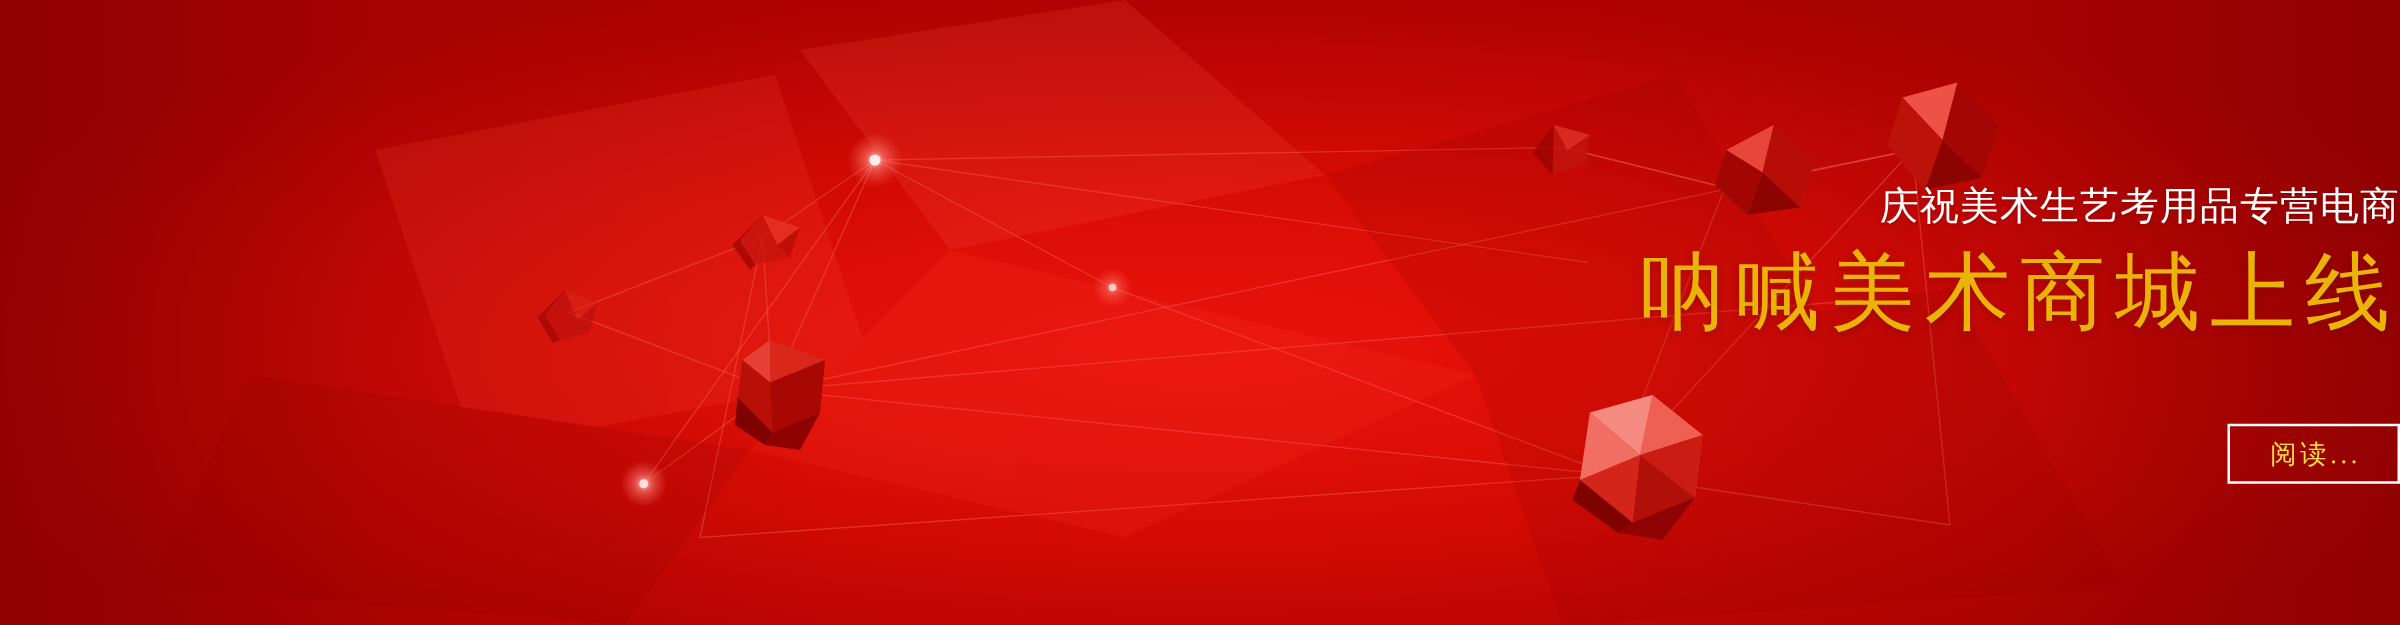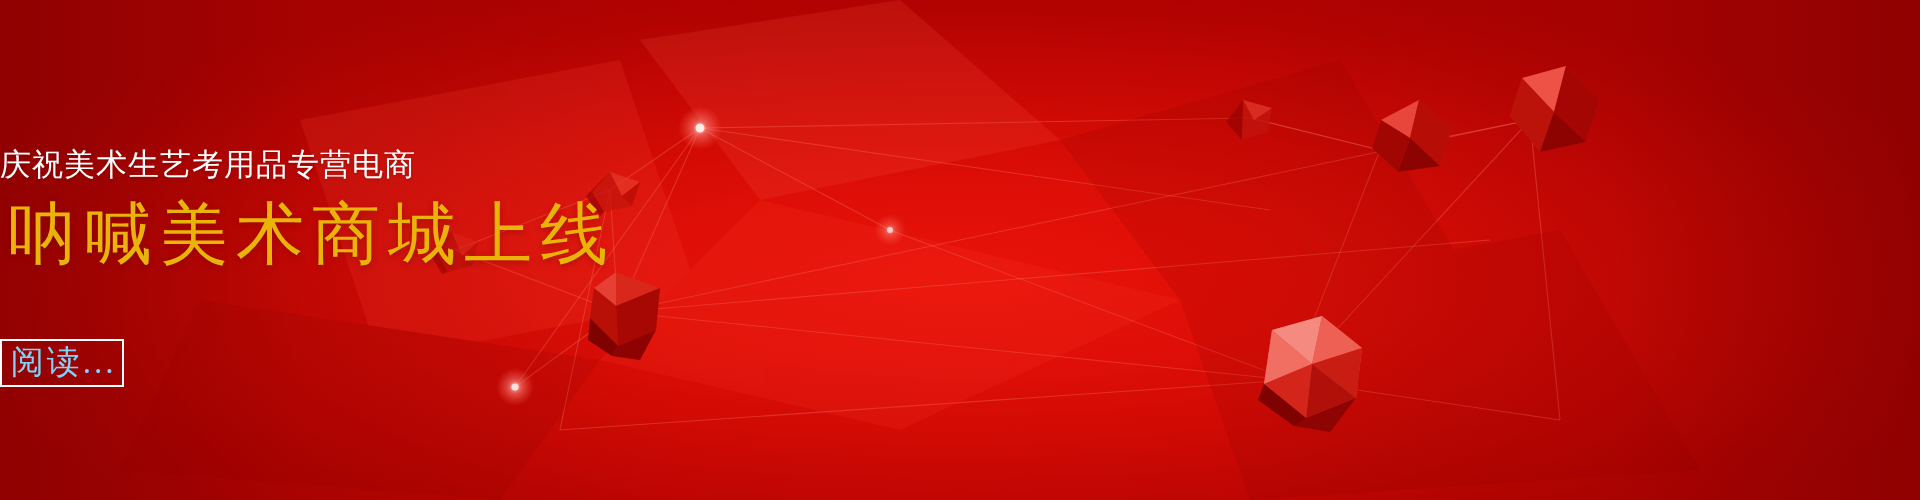--- a/index.html
+++ b/index.html
@@ -55,21 +55,21 @@
     width: 1920px;
     height: 500px;
   }
 
   
   #content {
     position: absolute;
     inset: 0;
     display: flex;
     flex-direction: column;
-    align-items: flex-start;
+    align-items: flex-end;
   }
 
   #subtitle {
     margin-top: 147px;
     font-family: "Liberation Sans", "DejaVu Sans", sans-serif;
     font-size: 31px;
     line-height: 36px;
     letter-spacing: 1px;
     color: #ffffff;
     white-space: nowrap;
@@ -91,27 +91,27 @@
 
   #cta-wrap {
     margin-top: 20px;
   }
 
   #cta-button {
     display: inline-flex;
     align-items: center;
     justify-content: center;
     box-sizing: border-box;
-    width: 124px;
+    width: 138px;
     height: 48px;
     border: 2px solid #ffffff;
     background: transparent;
-    color: #7dd3fc;
+    color: #fde047;
     font-family: "Liberation Serif", "DejaVu Serif", serif;
-    font-size: 33px;
+    font-size: 21px;
     letter-spacing: 3px;
     text-indent: 3px;
     cursor: pointer;
     padding: 0;
   }
 </style>
 </head>
 <body>
 
 <div id="banner">

